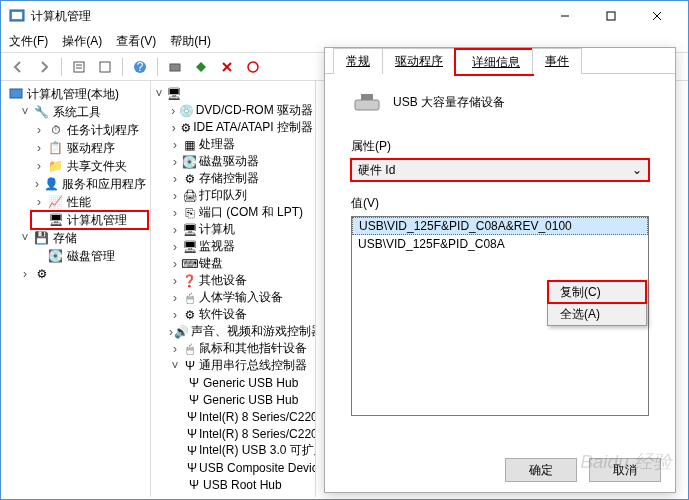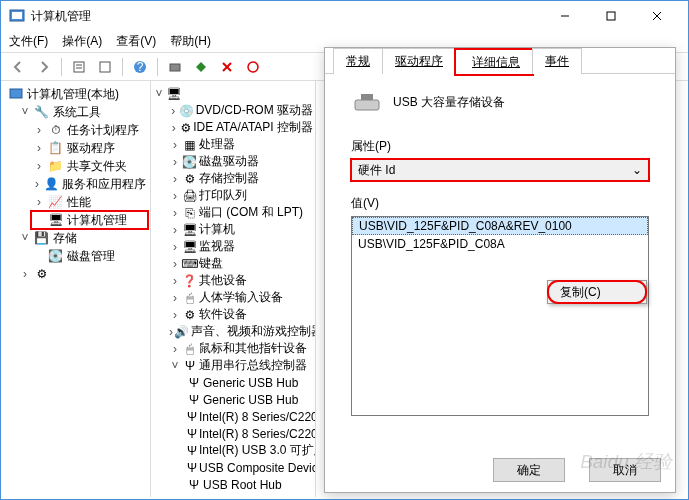--- a/index.html
+++ b/index.html
@@ -56,23 +56,23 @@
 .combo { width: 100%; height: 22px; border: 1px solid #7a7a7a; background: #f0f0f0; display: flex; align-items: center; padding: 0 6px; position: relative; cursor: pointer; }
 .combo .caret { position: absolute; right: 6px; }
 .combo.hilite { outline: 2px solid #e00; outline-offset: -1px; }
 
 .listbox { width: 100%; height: 200px; border: 1px solid #7a7a7a; background: #fff; overflow: hidden; }
 .listrow { height: 18px; padding: 0 6px; display: flex; align-items: center; cursor: pointer; }
 .listrow.sel { background: #cde8ff; border: 1px dotted #666; }
 
 .ctx-menu { position: absolute; right: 28px; top: 232px; width: 100px; background: #f0f0f0; border: 1px solid #999; box-shadow: 2px 2px 4px rgba(0,0,0,0.25); z-index: 20; }
 .ctx-item { height: 22px; display: flex; align-items: center; padding: 0 12px; cursor: pointer; }
-.ctx-item.hilite { outline: 2px solid #e00; outline-offset: -1px; border-radius: 10px; }
-
-.props-buttons { position: absolute; bottom: 10px; right: 14px; display: flex; gap: 24px; }
+.ctx-item.hilite { outline: 2px solid #e00; outline-offset: -1px; }
+
+.props-buttons { position: absolute; bottom: 10px; right: 14px; display: flex; gap: 12px; }
 .btn { width: 72px; height: 24px; border: 1px solid #adadad; background: #e1e1e1; cursor: pointer; display: flex; align-items: center; justify-content: center; }
 
 .watermark { position: absolute; right: 16px; bottom: 24px; color: rgba(0,0,0,0.15); font-size: 19px; font-style: italic; z-index: 30; }
 
 svg { display: block; }
 </style>
 </head>
 <body>
 
 <div class="main-window">
@@ -385,20 +385,21 @@
       <div style="height:14px"></div>
       <div class="field-label">值(V)</div>
       <div class="listbox">
         <div class="listrow sel">USB\VID_125F&amp;PID_C08A&amp;REV_0100</div>
         <div class="listrow">USB\VID_125F&amp;PID_C08A</div>
       </div>
     </div>
 
     <div class="ctx-menu">
       <div class="ctx-item hilite">复制(C)</div>
+      <div class="ctx-item">全选(A)</div>
     </div>
 
     <div class="props-buttons">
       <div class="btn">确定</div>
       <div class="btn">取消</div>
     </div>
   </div>
 
   <div class="watermark">Baidu 经验</div>
 </div>

